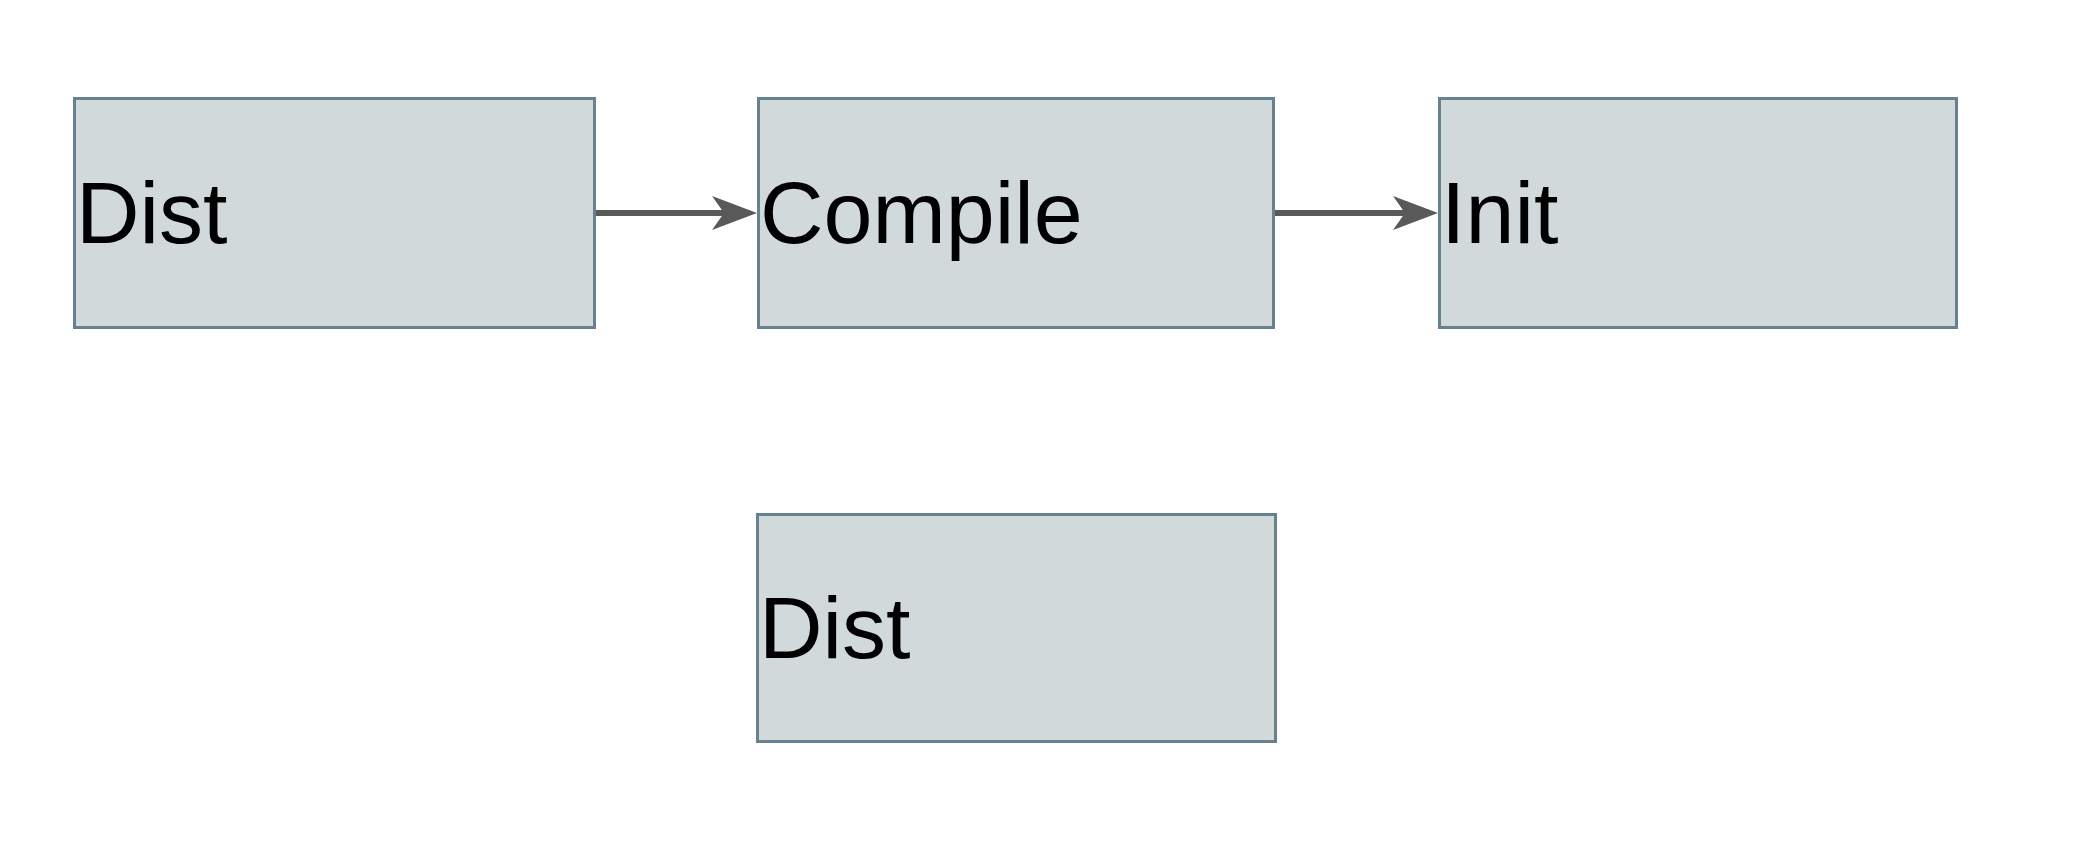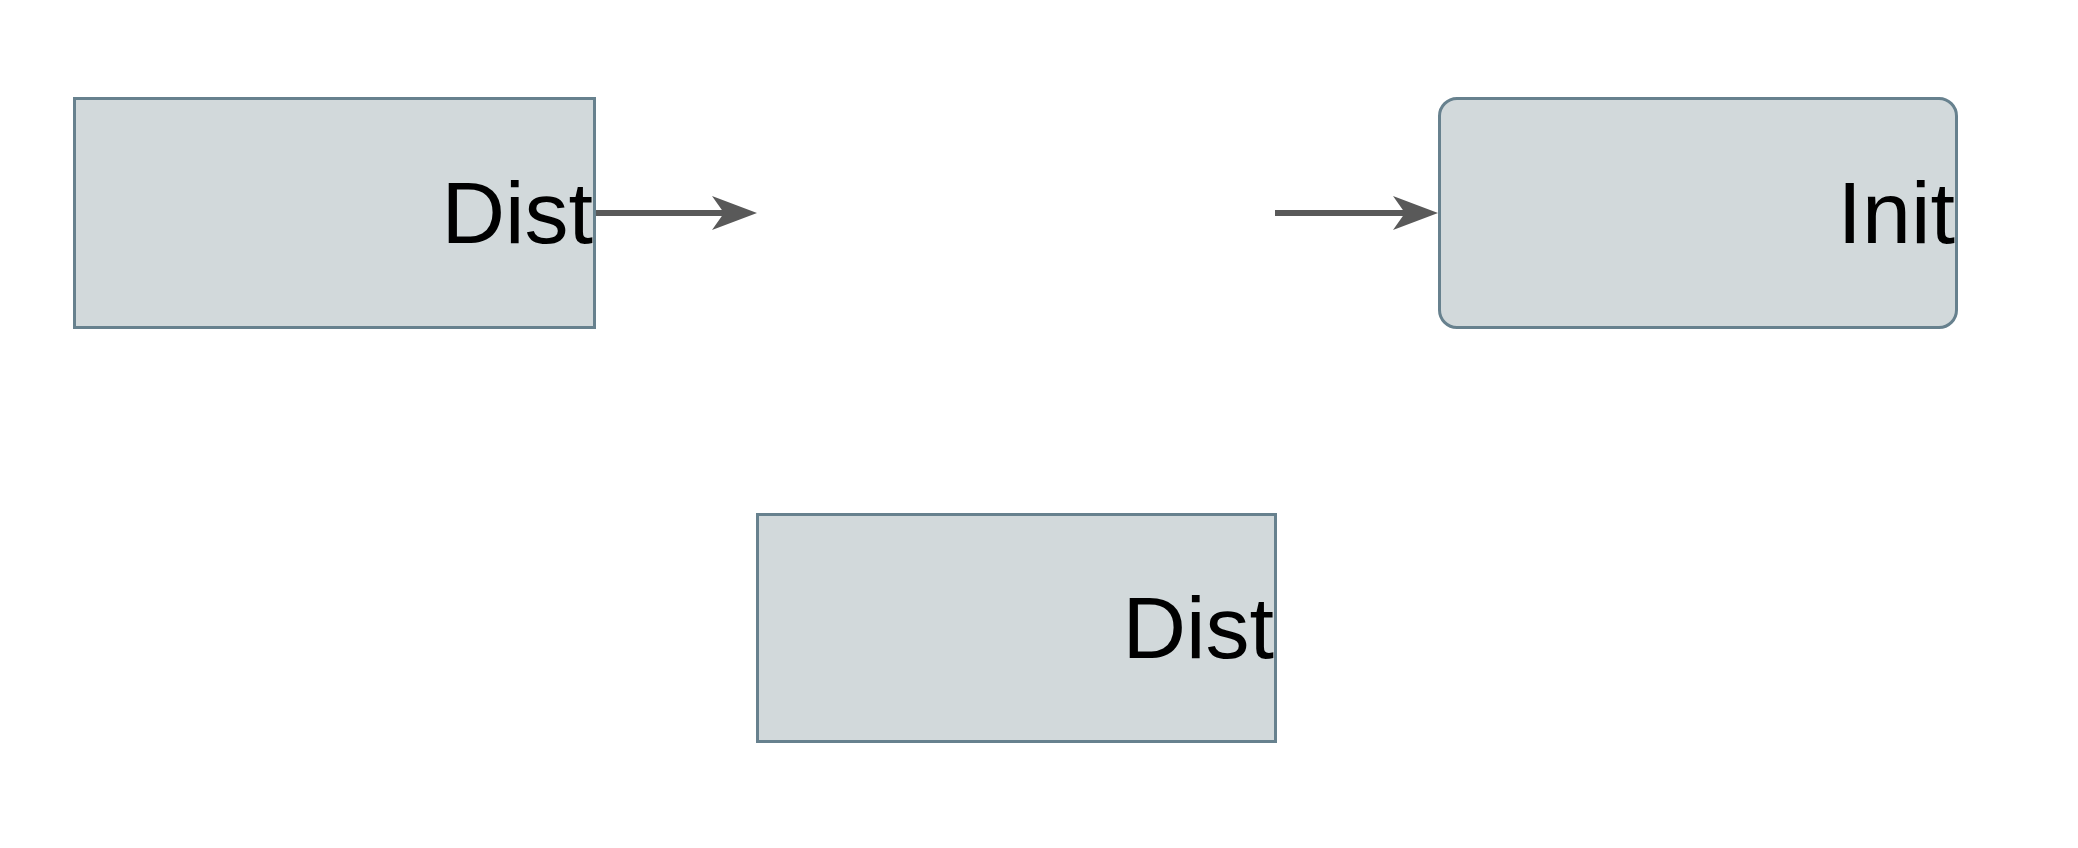--- a/index.html
+++ b/index.html
@@ -23,31 +23,31 @@
     height: 848px;
     pointer-events: none;
   }
   .node {
     position: absolute;
     box-sizing: border-box;
     background: #d2d9db;
     border: 3px solid #67818e;
     display: flex;
     align-items: center;
-    justify-content: flex-end;
+    justify-content: flex-start;
   }
   .node-label {
     font-size: 88px;
     line-height: 1;
     color: #000000;
     white-space: nowrap;
   }
   .node-dist    { left: 73px;   top: 97px;  width: 523px; height: 232px; }
   .node-compile { left: 757px;  top: 97px;  width: 518px; height: 232px; }
-  .node-init    { left: 1438px; top: 97px;  width: 520px; height: 232px; border-radius: 19px; }
+  .node-init    { left: 1438px; top: 97px;  width: 520px; height: 232px; }
   .node-clean   { left: 756px;  top: 513px; width: 521px; height: 230px; }
 </style>
 </head>
 <body>
 
 <div class="canvas">
 
   <svg class="edges-layer" viewBox="0 0 2078 848" xmlns="http://www.w3.org/2000/svg">
     <g>
       <line x1="596" y1="213" x2="726" y2="213" stroke="#595959" stroke-width="6"></line>
@@ -56,20 +56,23 @@
     <g>
       <line x1="1275" y1="213" x2="1407" y2="213" stroke="#595959" stroke-width="6"></line>
       <polygon points="1438,213 1393,196 1405,213 1393,230" fill="#595959"></polygon>
     </g>
   </svg>
 
   <div class="node node-dist">
     <span class="node-label">Dist</span>
   </div>
 
+  <div class="node node-compile">
+    <span class="node-label">Compile</span>
+  </div>
 
   <div class="node node-init">
     <span class="node-label">Init</span>
   </div>
 
   <div class="node node-clean">
     <span class="node-label">Dist</span>
   </div>
 
 </div>

